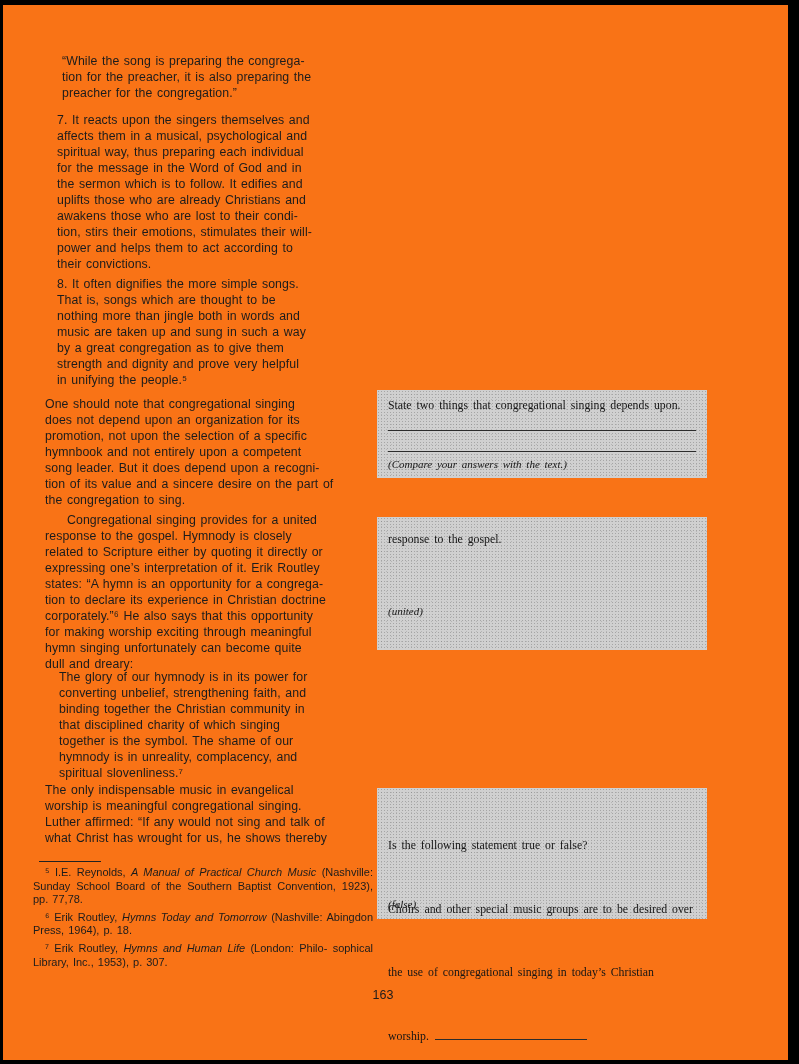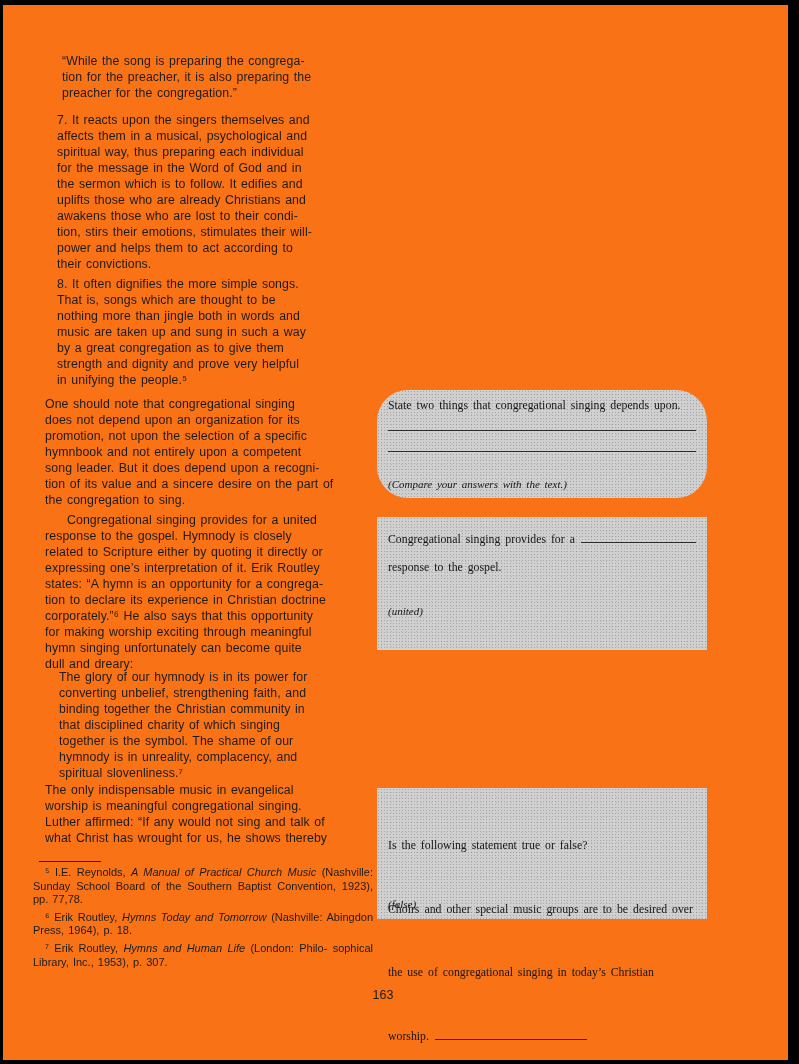--- a/index.html
+++ b/index.html
@@ -38,21 +38,21 @@
     padding:8px 11px;color:#151515;
     font-family:"Liberation Serif","DejaVu Serif",serif;
     font-size:11.8px;
     background-color:#d0d0d0;
     background-image:
       radial-gradient(rgba(96,96,96,0.38) 0.7px, transparent 0.9px),
       radial-gradient(rgba(130,130,130,0.32) 0.6px, transparent 0.8px);
     background-size:3px 3px,5px 5px;
     background-position:0 0,2px 2px;
   }
-  .box1{top:385px;height:108px;border-radius:31px;}
+  .box1{top:385px;height:88px;}
   .box2{top:512px;height:133px;}
   .box3{top:783px;height:131px;}
   .qbox .line{white-space:nowrap;word-spacing:2px;}
   .blank{border-bottom:1.4px solid #2c2c2c;height:0;}
   .blank.b1{margin-top:17px;}
   .blank.b2{margin-top:20px;}
   .hint{
     position:absolute;left:11px;font-style:italic;font-size:11px;
     word-spacing:2px;white-space:nowrap;
   }
@@ -133,24 +133,20 @@
     </div>
 
     <div class="qbox box1">
       <div class="line">State two things that congregational singing depends upon.</div>
       <div class="blank b1"></div>
       <div class="blank b2"></div>
       <div class="hint">(Compare your answers with the text.)</div>
     </div>
 
     <div class="qbox box2">
-      <div class="fill-row">
-        <span>Congregational singing provides for a</span>
-        <span class="grow"></span>
-      </div>
       <div class="line">response to the gospel.</div>
       <div class="hint">(united)</div>
     </div>
 
     <div class="qbox box3">
       <div class="line">Is the following statement true or false?</div>
       <div class="line">Choirs and other special music groups are to be desired over</div>
       <div class="line">the use of congregational singing in today’s Christian</div>
       <div class="fill-row">
         <span>worship.</span>

